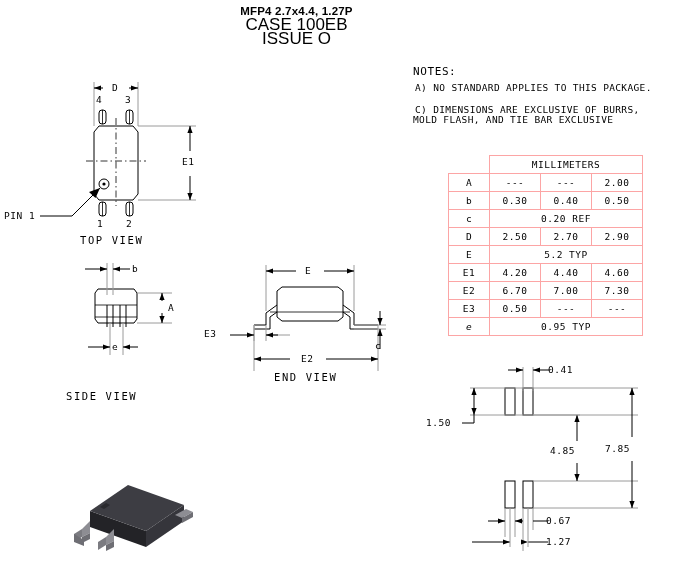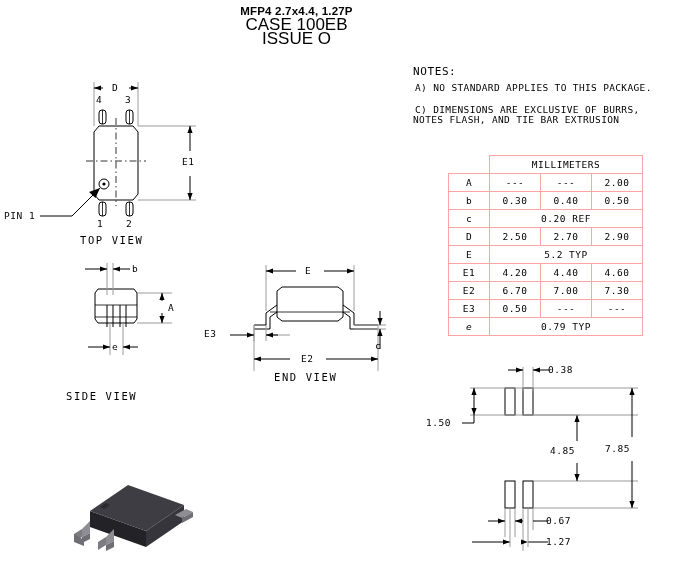--- a/index.html
+++ b/index.html
@@ -56,21 +56,21 @@
   <div class="t2">ISSUE O</div>
 </div>
 
 <div class="abs" id="notes">
   <div class="nh">NOTES:</div>
   <div class="sp"></div>
   <div class="nl">A) NO STANDARD APPLIES TO THIS PACKAGE.</div>
   <div class="sp"></div>
   <div class="sp"></div>
   <div class="nl">C) DIMENSIONS ARE EXCLUSIVE OF BURRS,</div>
-  <div class="nl2">NOTES FLASH, AND TIE BAR EXTRUSION</div>
+  <div class="nl2">MOLD FLASH, AND TIE BAR EXCLUSIVE</div>
 </div>
 
 <table class="abs" id="dim-table">
   <tbody id="dim-table-body">
       <tr>
         <td class="c-dim nb"></td>
         <td class="c-v" colspan="3">MILLIMETERS</td>
       </tr>
       <tr>
         <td class="c-dim">A</td>
@@ -111,21 +111,21 @@
         <td class="c-v">7.30</td>
       </tr>
       <tr>
         <td class="c-dim">E3</td>
         <td class="c-v">0.50</td>
         <td class="c-v">---</td>
         <td class="c-v">---</td>
       </tr>
       <tr>
         <td class="c-dim ital">e</td>
-        <td class="c-v" colspan="3">0.79 TYP</td>
+        <td class="c-v" colspan="3">0.95 TYP</td>
       </tr>
     </tbody>
 </table>
 
 <div class="abs" style="left:0px;top:66px;width:200px;height:185px;">
   <svg width="200" height="185">
 
     <path class="st" d="M 94,128 L 99,122 L 133,122 L 138,128 L 138,190 L 133,196 L 99,196 L 94,190 Z" transform="translate(0,-62)"></path>
 
     <path class="dash" d="M 116,52 L 116,140"></path>
@@ -280,21 +280,21 @@
     <path class="st-gray" d="M 95,143 L 95,172 M 105,143 L 105,172 M 113,143 L 113,186 M 123,143 L 123,165"></path>
     <path class="st" d="M 78,156 L 95,156 M 105,156 L 113,156 M 123,156 L 138,156"></path>
     <polygon class="arrow" points="95,156 88,153.4 88,158.6"></polygon>
     <polygon class="arrow" points="105,156 112,153.4 112,158.6"></polygon>
 
     <path class="st" d="M 62,177 L 100,177 M 118,177 L 138,177"></path>
     <polygon class="arrow" points="100,177 93,174.4 93,179.6"></polygon>
     <polygon class="arrow" points="118,177 111,174.4 111,179.6"></polygon>
     <path class="st-gray" d="M 100,143 L 100,182 M 118,143 L 118,182"></path>
   </svg>
-  <div class="lbl" style="left:138px;top:-1px;">0.38</div>
+  <div class="lbl" style="left:138px;top:-1px;">0.41</div>
   <div class="lbl" style="left:16px;top:52px;">1.50</div>
   <div class="lbl" style="left:140px;top:80px;">4.85</div>
   <div class="lbl" style="left:195px;top:78px;">7.85</div>
   <div class="lbl" style="left:136px;top:150px;">0.67</div>
   <div class="lbl" style="left:136px;top:171px;">1.27</div>
 </div>
 
 <div class="abs" id="pkg-photo">
   <svg width="140" height="95">
 

